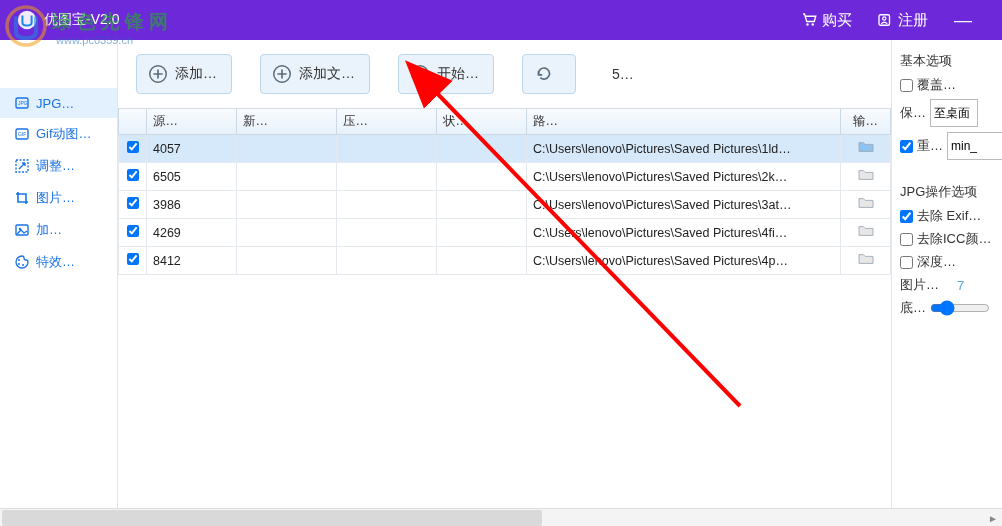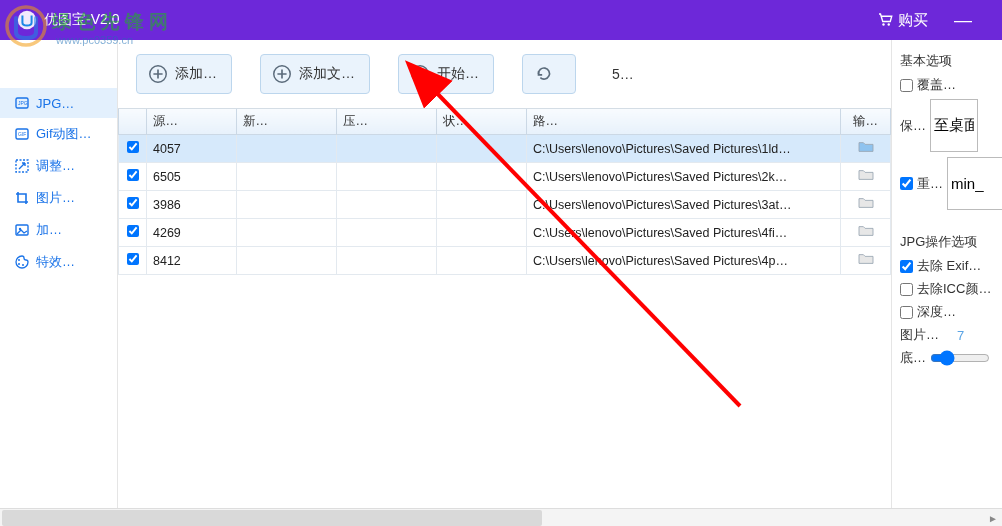--- a/index.html
+++ b/index.html
@@ -106,21 +106,21 @@
 .right-panel {
   width: 110px;
   padding: 12px 8px;
   font-size: 13px;
   color: #333;
   overflow: hidden;
 }
 .rp-section-title { font-size: 13px; margin-bottom: 6px; color: #333; }
 .rp-row { display: flex; align-items: center; gap: 4px; margin: 5px 0; font-size: 13px; }
 .rp-row input[type=checkbox] { width: 13px; height: 13px; }
-.rp-input { border: 1px solid #bbb; font-size: 15px; padding: 17px 3px; width: 48px; }
+.rp-input { border: 1px solid #bbb; font-size: 12px; padding: 6px 3px; width: 48px; }
 .rp-slider { width: 60px; }
 .rp-label-sm { font-size: 13px; }
 .rp-value { color: #5aa4e5; font-size: 13px; }
 
 .scrollbar-h {
   position: absolute; bottom: 0; left: 0; right: 0; height: 18px;
   background: #f4f4f4; border-top: 1px solid #ddd;
 }
 .scrollbar-h .thumb {
   position: absolute; height: 16px; top: 1px; left: 2px; width: 540px;
@@ -159,20 +159,28 @@
   <span class="title">优图宝-V2.0</span>
   <div class="spacer"></div>
   <div class="header-btn">
     <svg width="18" height="18" viewBox="0 0 24 24">
       <path d="M4 4 L6 4 L9 14 L19 14 L21 7 L7 7" fill="none" stroke="#fff" stroke-width="1.8"></path>
       <circle cx="10" cy="18" r="1.6" fill="#fff"></circle>
         <circle cx="17" cy="18" r="1.6" fill="#fff"></circle>
     </svg>
     <span>购买</span>
   </div>
+  <div class="header-btn">
+    <svg width="18" height="18" viewBox="0 0 24 24">
+      <rect x="4" y="5" width="14" height="14" rx="2" fill="none" stroke="#fff" stroke-width="1.8"></rect>
+      <circle cx="11" cy="10" r="2.2" fill="none" stroke="#fff" stroke-width="1.6"></circle>
+      <path d="M7 17 Q11 13 15 17" fill="none" stroke="#fff" stroke-width="1.6"></path>
+    </svg>
+    <span>注册</span>
+  </div>
   <div class="min-btn">—</div>
 </div>
 
 <div class="main">
 
   <div class="sidebar" id="sidebar">
       <div class="sidebar-item active">
         <svg class="side-icon" viewBox="0 0 16 16">
           <rect x="2" y="3" width="12" height="10" rx="1.5" fill="none" stroke="#1a73e8" stroke-width="1.4"></rect>
           <text x="4" y="10" font-size="5" fill="#1a73e8">JPG</text>

